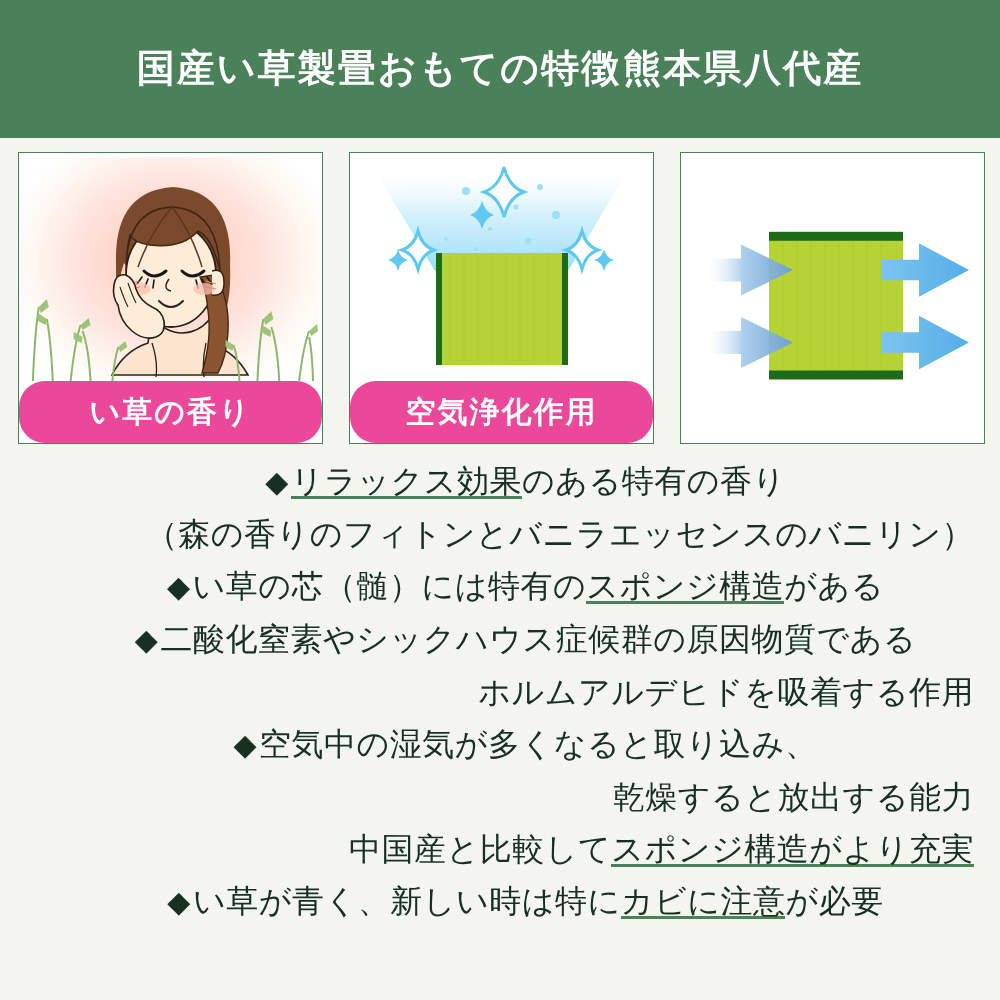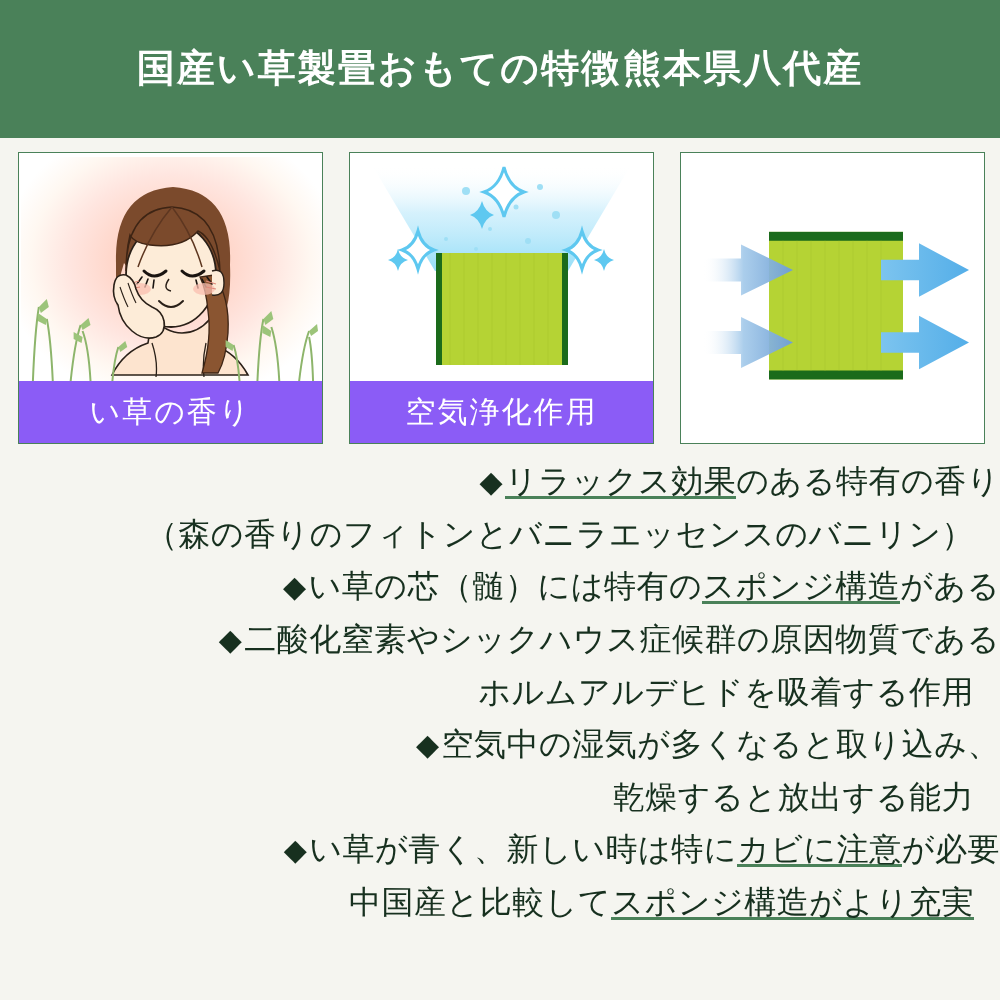--- a/index.html
+++ b/index.html
@@ -40,24 +40,24 @@
     display:flex; flex-direction:column;
     border:1px solid #4a8159;
     background:#ffffff;
   }
   .card-figure {
     position:relative; flex:1 1 auto; height:228px;
     overflow:hidden; background:#ffffff;
   }
   .card-label {
     height:62px; flex:0 0 62px;
-    background:#8b5cf6;
+    background:#ec4899;
     color:#ffffff;
     display:flex; align-items:center; justify-content:center;
-    font-size:30px; font-weight:normal; letter-spacing:2px;
+    font-size:30px; font-weight:bold; letter-spacing:2px;border-radius:26px;
   }
 
   
   .aura {
     position:absolute; left:50%; top:52%;
     width:300px; height:230px; transform:translate(-50%,-50%);
     background:radial-gradient(ellipse at 50% 45%,
         rgba(255,214,196,.95) 0%,
         rgba(255,205,190,.8) 28%,
         rgba(255,199,186,.45) 48%,
@@ -77,21 +77,21 @@
   .body-text {
     position:absolute; left:0; top:455px; width:1000px;
   }
   .line {
     font-size:32px;
     line-height:52px;
     letter-spacing:0.5px;
     color:#17301f;
     white-space:nowrap;
   }
-  .line.bullet { padding-left:24px; text-align:right;margin-left:27px; }
+  .line.bullet { padding-left:24px; text-align:center;margin-left:27px; }
   .line.cont   { padding-right:26px; text-align:right; }
   .dia { font-size:30px; color:#17301f; margin-right:2px; }
   .ul {
     background-image:linear-gradient(#4a8159,#4a8159);
     background-repeat:no-repeat;
     background-size:100% 3px;
     background-position:0 92%;
     padding-bottom:3px;
   }
 </style>
@@ -255,17 +255,17 @@
   </div>
 
   <div class="body-text" id="bullet-list">
       <div class="line bullet"><span class="dia">◆</span><span class="ul">リラックス効果</span><span>のある特有の香り</span></div>
       <div class="line cont"><span>（森の香りのフィトンとバニラエッセンスのバニリン）</span></div>
       <div class="line bullet"><span class="dia">◆</span><span>い草の芯（髄）には特有の</span><span class="ul">スポンジ構造</span><span>がある</span></div>
       <div class="line bullet"><span class="dia">◆</span><span>二酸化窒素やシックハウス症候群の原因物質である</span></div>
       <div class="line cont"><span>ホルムアルデヒドを吸着する作用</span></div>
       <div class="line bullet"><span class="dia">◆</span><span>空気中の湿気が多くなると取り込み、</span></div>
       <div class="line cont"><span>乾燥すると放出する能力</span></div>
+      <div class="line cont"><span>中国産と比較して</span><span class="ul">スポンジ構造がより充実</span></div>
       <div class="line bullet"><span class="dia">◆</span><span>い草が青く、新しい時は特に</span><span class="ul">カビに注意</span><span>が必要</span></div>
-      <div class="line cont"><span>中国産と比較して</span><span class="ul">スポンジ構造がより充実</span></div>
     </div>
 
 </div>
 
 </body></html>

